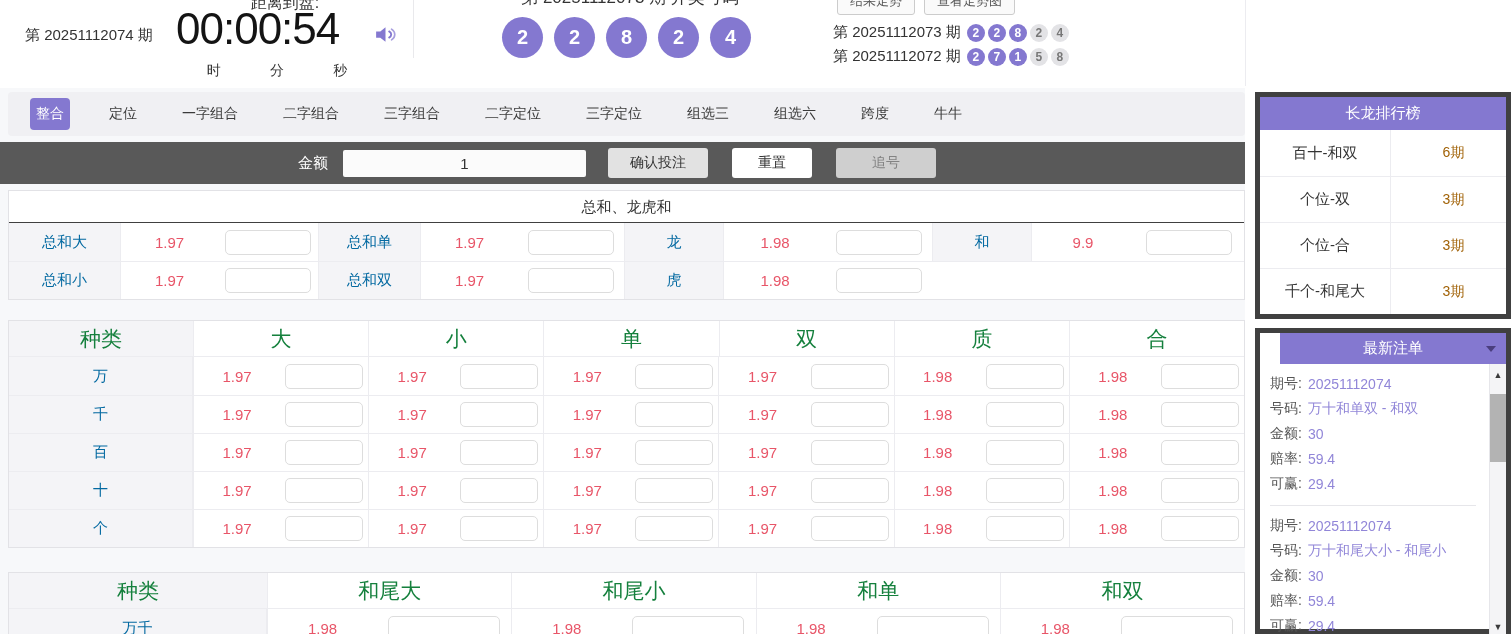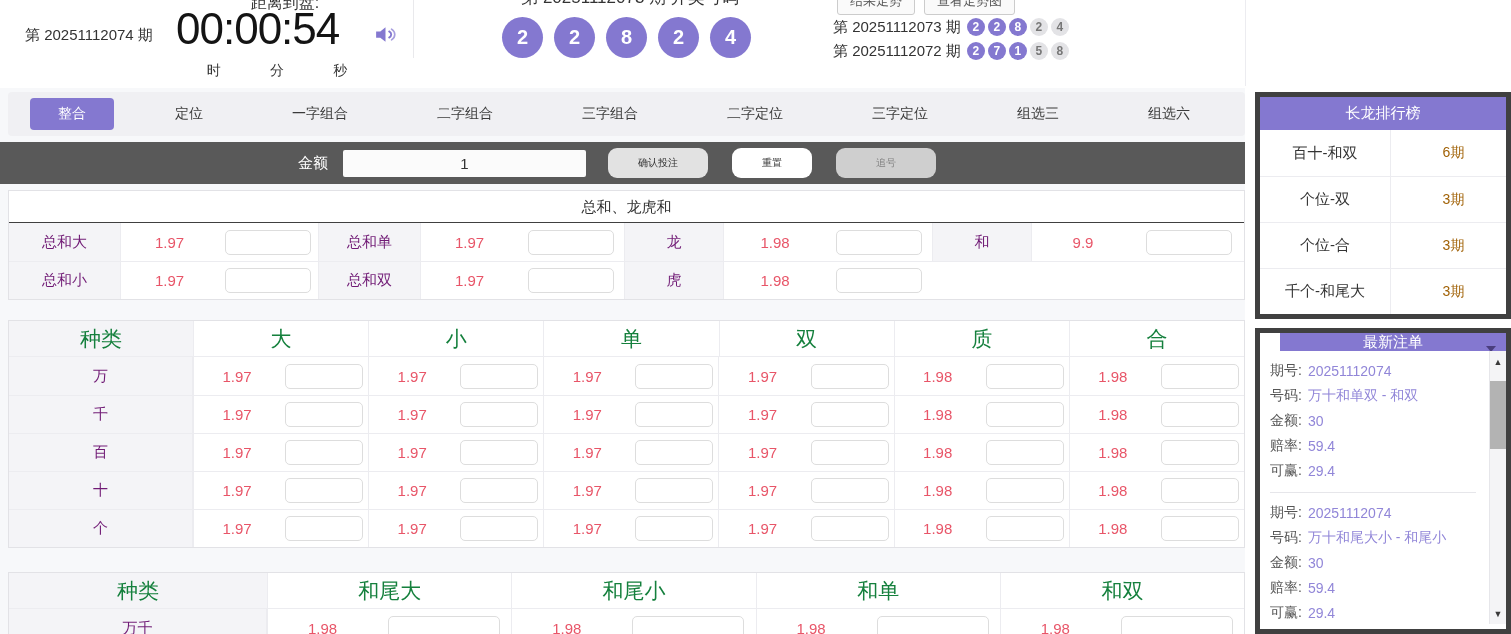--- a/index.html
+++ b/index.html
@@ -15,51 +15,51 @@
   .cd-units { position:absolute; left:182px; top:62px; width:190px; display:flex; justify-content:space-around; font-size:14px; color:#333; }
   .vdiv1 { position:absolute; left:413px; top:0; height:58px; border-left:1px solid #e9e9ec; }
   .vdiv2 { position:absolute; left:1245px; top:0; height:86px; border-left:1px solid #ececf0; }
   .draw-title { position:absolute; left:460px; top:-14px; width:340px; text-align:center; font-size:17px; color:#333; }
   .balls-big { position:absolute; left:502px; top:17px; display:flex; gap:11px; }
   .ball-xl { width:41px; height:41px; border-radius:50%; background:#8478d0; color:#fff; font-size:20px; font-weight:bold;
     display:flex; align-items:center; justify-content:center; }
   .trend-btns { position:absolute; left:837px; top:-13px; display:flex; gap:9px; }
   .trend-btn { height:28px; padding:0 12px; background:#fafafa; border:1px solid #ccc; border-radius:3px; font-size:13px; color:#555; cursor:pointer; }
   .history { position:absolute; left:833px; top:18px; }
-  .hist-row { display:flex; align-items:flex-start; height:24px; font-size:15px; color:#333; }
+  .hist-row { display:flex; align-items:flex-end; height:24px; font-size:15px; color:#333; }
   .hist-balls { display:flex; gap:3px; margin-left:6px; }
   .ball-sm { width:18px; height:18px; border-radius:50%; font-size:12px; font-weight:bold; display:flex; align-items:center; justify-content:center; }
   .ball-hot { background:#8478d0; color:#fff; }
   .ball-cold { background:#e3e3e6; color:#777; }
 
   
   .left-bg { position:absolute; left:0; top:88px; width:1245px; height:546px; background:#f7f8fa; }
   .tabbar { position:absolute; left:8px; top:92px; width:1237px; height:44px; background:#f0f0f3; border-radius:4px;
     display:flex; align-items:center; padding-left:22px; gap:33px; }
-  .tab { font-size:14px; color:#3a3a3a; cursor:pointer; padding:7px 28px; border-radius:4px; white-space:nowrap; }
+  .tab { font-size:14px; color:#3a3a3a; cursor:pointer; padding:7px 6px; border-radius:4px; white-space:nowrap; }
   .tab.active { background:#8478d0; color:#fff; }
   .help-btns { position:absolute; right:7px; top:7px; display:flex; gap:14px;margin-top:45px; }
   .help-btn { padding:7px 17px; background:#fff; border:1px solid #d5d5d8; border-radius:3px; font-size:13px; color:#666; cursor:pointer; }
 
   .darkbar { position:absolute; left:0; top:142px; width:1245px; height:42px; background:#595959; display:flex; align-items:center; }
   .amt-label { margin-left:298px; color:#fff; font-size:15px; }
   .amt-input { margin-left:15px; width:243px; height:27px; border:none; border-radius:2px; background:#fbfbfb;
     text-align:center; font-size:15px; color:#333; }
-  .bar-btn { height:30px; border:none; border-radius:9px; font-size:10px; cursor:pointer; }
+  .bar-btn { height:30px; border:none; border-radius:3px; font-size:14px; cursor:pointer; }
   .btn-confirm { margin-left:22px; width:100px; background:#e2e2e2; color:#333; }
   .btn-reset { margin-left:24px; width:80px; background:#fff; color:#333; }
   .btn-chase { margin-left:24px; width:100px; background:#cfcfcf; color:#838383; }
 
   .box { position:absolute; left:8px; width:1237px; background:#fff; border:1px solid #e2e2e6; }
   .sum-box { top:190px; }
   .sum-title { height:32px; line-height:32px; text-align:center; font-size:15px; color:#333; border-bottom:1px solid #404040; }
   .srow { display:grid; grid-template-columns:112px 97px 100px 103px 97px 106px 100px 102px 106px 100px 102px 110px; height:38px; }
   .srow + .srow { border-top:1px solid #ececf0; }
   .cell { display:flex; align-items:center; justify-content:center; font-size:15px; }
-  .lc { background:#f4f4f7; border-left:1px solid #ececf0; border-right:1px solid #ececf0; color:#701a75; }
+  .lc { background:#f4f4f7; border-left:1px solid #ececf0; border-right:1px solid #ececf0; color:#0369a1; }
   .lc.first { border-left:none; }
   .oc { color:#e85568; }
   .stake { border:1px solid #ddd; border-radius:5px; background:#fff; height:25px; width:86px; text-align:center; font-size:13px; }
   .span3 { grid-column:span 3; }
 
   .pos-box { top:320px; }
   .phead { display:grid; grid-template-columns:184px repeat(6,1fr); height:36px; border-bottom:1px solid #ececf0; }
   .hc { display:flex; align-items:center; justify-content:center; font-size:21px; color:#15803d; border-left:1px solid #ececf0; }
   .hc.first { border-left:none; background:#f4f4f7; }
   .prow { display:grid; grid-template-columns:184px repeat(6,87px 1fr); height:38px; }
@@ -77,21 +77,21 @@
   
   .panel { position:absolute; left:1255px; width:256px; background:#fff; border:5px solid #404040; }
   .panel-head { height:33px; background:#8478d0; color:#fff; font-size:15px; display:flex; align-items:center; justify-content:center; position:relative; }
   .dragon { top:92px; }
   .drow { display:grid; grid-template-columns:131px 125px; height:46px; }
   .drow + .drow { border-top:1px solid #ececf0; }
   .dname { display:flex; align-items:center; justify-content:center; font-size:15px; color:#333; border-right:1px solid #ececf0; }
   .dval { display:flex; align-items:center; justify-content:center; font-size:14px; color:#a16207; }
 
   .orders { top:328px; height:306px; }
-  .orders .panel-head { height:18px;margin-left:20px; }
+  .orders .panel-head { height:31px;margin-left:20px; }
   .caret { position:absolute; right:10px; top:13px; width:0; height:0;
     border-left:5px solid transparent; border-right:5px solid transparent; border-top:6px solid #4a3e7e; cursor:pointer; }
   .orders-body { position:relative; height:273px; overflow:hidden; }
   .order-list { padding:7px 30px 0 10px; }
   .order-entry { padding-bottom:9px; }
   .order-entry + .order-entry { border-top:1px solid #e6e6ea; padding-top:7px; }
   .oline { height:25px; display:flex; align-items:center; font-size:14px; }
   .olabel { color:#555; margin-right:6px; white-space:nowrap; }
   .oval { color:#9186d8; white-space:nowrap; }
   .sbar { position:absolute; right:0; top:0; bottom:0; width:17px; background:#f4f4f6; border-left:1px solid #e6e6ea; }

